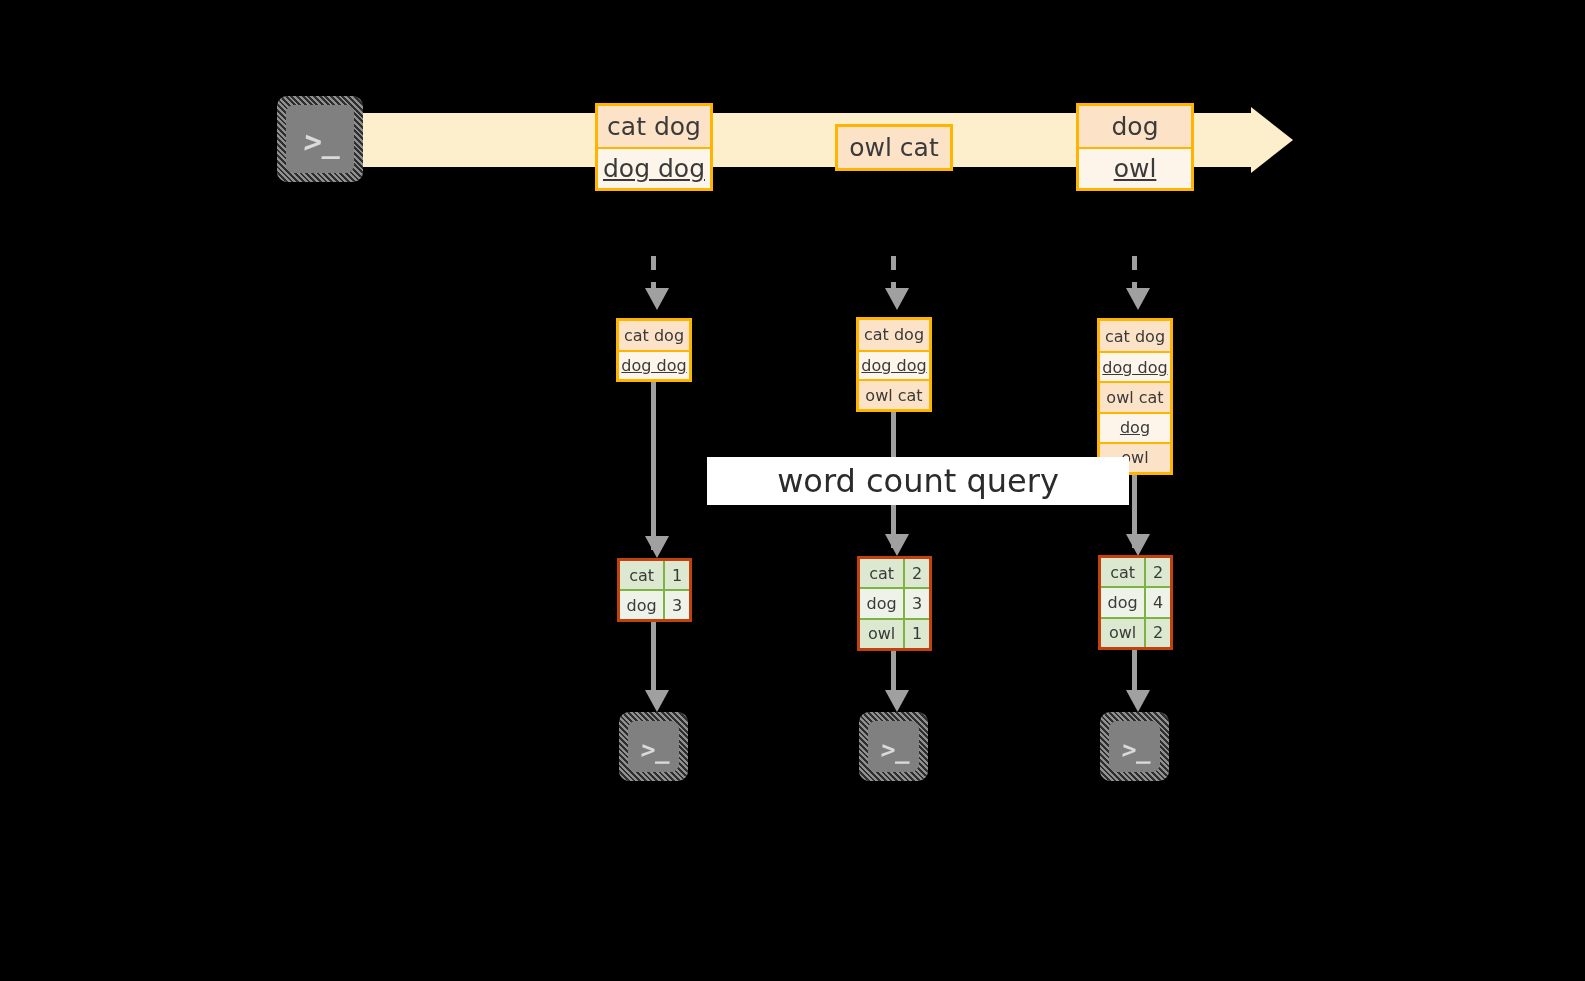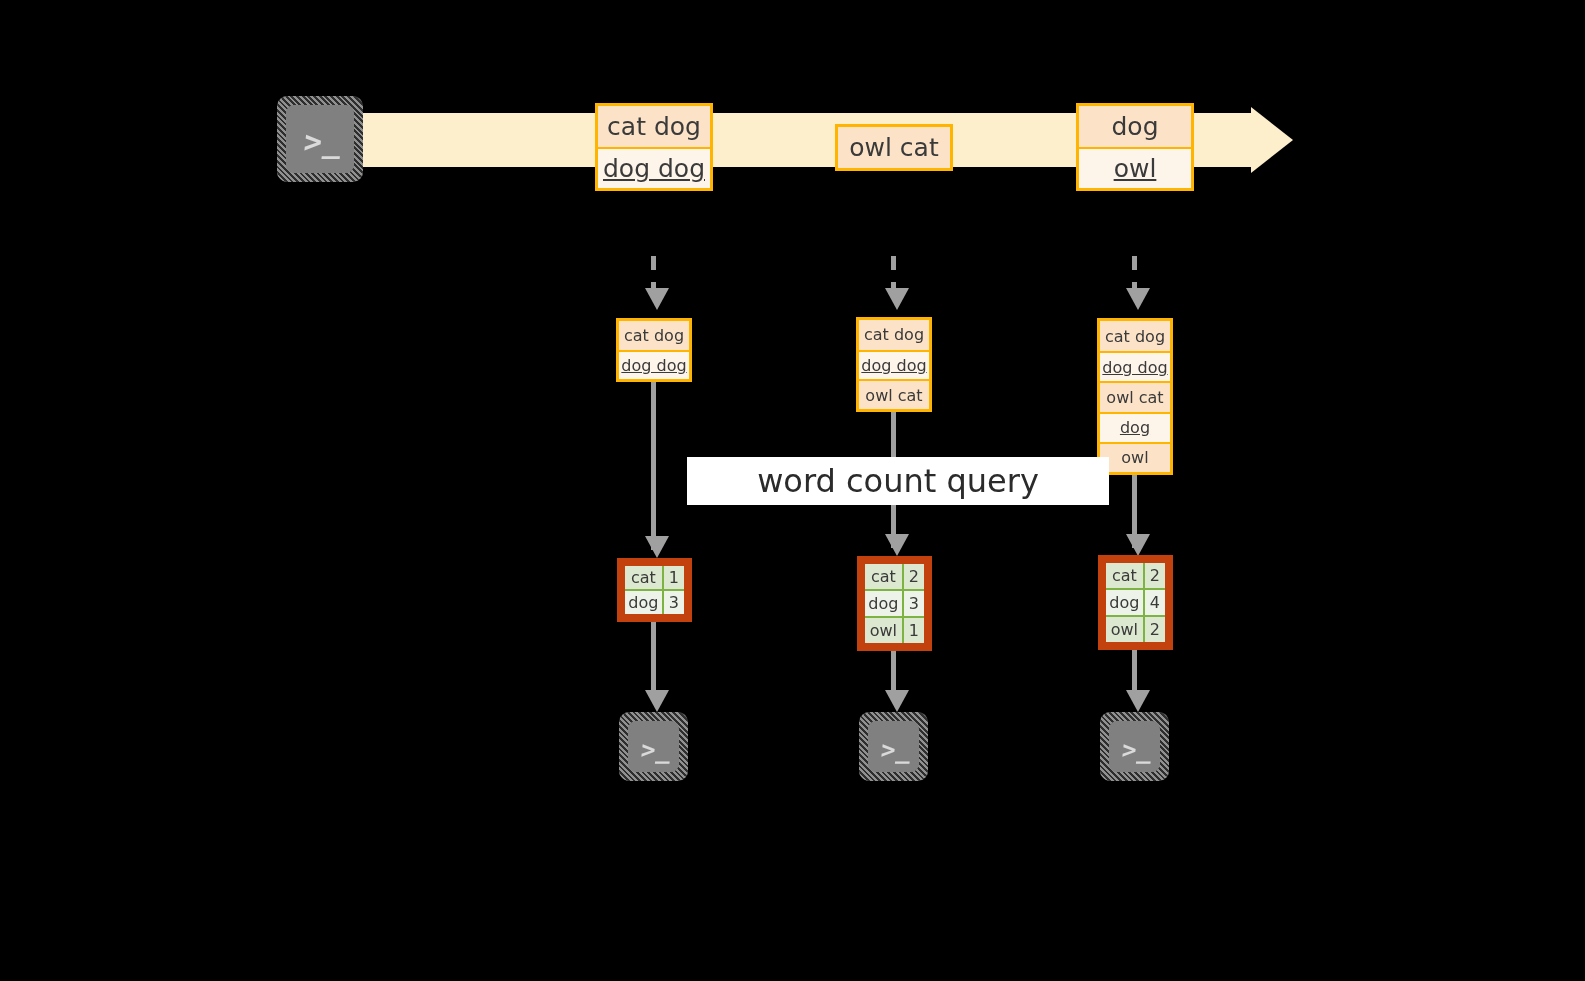--- a/index.html
+++ b/index.html
@@ -99,21 +99,21 @@
   .obox.big { font-size: 25px; }
   .obox.big .cell { height: 41px; }
   
   .obox.small { font-size: 16px; }
   .obox.small .cell { height: 29px; }
 
   
   .gbox {
     position: absolute;
     box-sizing: border-box;
-    border: 8px solid #c2410c;
+    border: 3px solid #c2410c;
     background: #7CB342;
     display: flex;
     flex-direction: column;
     font-size: 16px;
   }
   .gbox .grow {
     display: flex;
     height: 29px;
   }
   .gbox .grow + .grow { border-top: 2px solid #7CB342; }
@@ -289,15 +289,15 @@
 
   <div class="vline" style="left:1132px; top:650px; height:40px;"></div>
   <div class="vhead" style="left:1126px; top:690px;"></div>
 
   <div class="terminal" style="left:1100px; top:712px; width:69px; height:69px;">
     <div class="hatchframe"></div>
     <div class="face"></div>
     <div class="prompt" style="left:13px; top:17px; font-size:24px;">&gt;_</div>
   </div>
 
-  <div class="querylabel" style="left:687px; top:457px; width:422px; height:48px;">word count query</div>
+  <div class="querylabel" style="left:707px; top:457px; width:422px; height:48px;">word count query</div>
 
 </div>
 
 </body></html>

